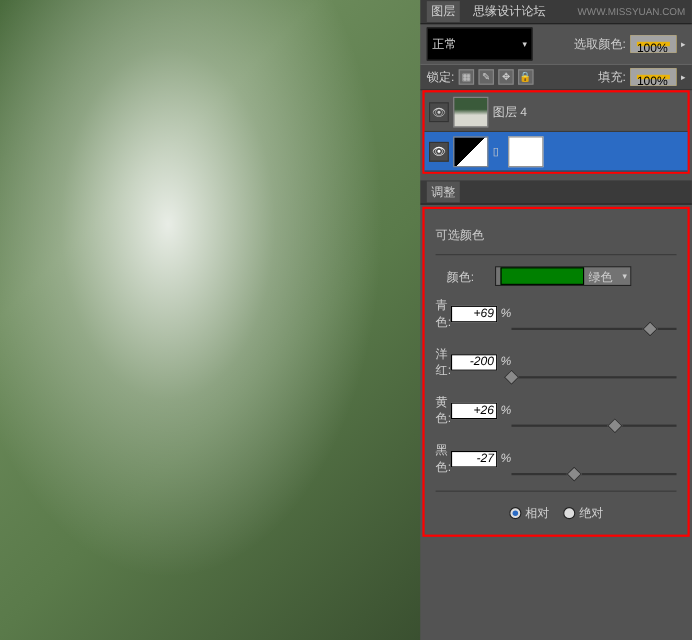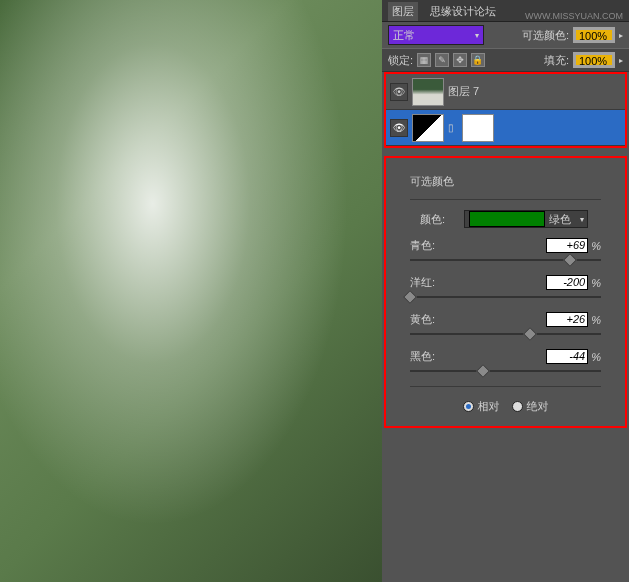--- a/index.html
+++ b/index.html
@@ -1,50 +1,50 @@
 <!DOCTYPE html>
 <html><head>
 <meta charset="utf-8">
 <style>
 * { margin: 0; padding: 0; box-sizing: border-box; font-family: "Microsoft YaHei", Arial, sans-serif; }
 body { width: 629px; height: 582px; display: flex; background: #535353; overflow: hidden; }
 .canvas-area { width: 382px; height: 582px; background: linear-gradient(135deg, #4a6b3d 0%, #6b8a5a 30%, #5a7a4a 60%, #3a5030 100%); position: relative; }
 .canvas-area::before { content: ""; position: absolute; inset: 0; background: radial-gradient(ellipse at 40% 35%, rgba(255,255,255,0.85), rgba(255,255,255,0.3) 30%, transparent 60%); }
 .panel-side { width: 247px; height: 582px; background: #535353; display: flex; flex-direction: column; font-size: 11px; color: #d0d0d0; }
-.panel-header { background: #3a3a3a; height: 22px; display: flex; align-items: flex-end; padding: 0 6px; gap: 8px; border-bottom: 1px solid #222; }
+.panel-header { background: #3a3a3a; height: 22px; display: flex; align-items: center; padding: 0 6px; gap: 8px; border-bottom: 1px solid #222; }
 .panel-tab { padding: 2px 4px; font-size: 11px; }
 .panel-tab.active { background: #535353; }
 .watermark { font-size: 9px; color: #888; margin-left: auto; }
 .row { display: flex; align-items: center; padding: 3px 6px; gap: 4px; }
-.select-box { background: #6d28d9; border: 1px solid #222; padding: 1px 18px 1px 4px; position: relative; font-size: 11px; color: #d0d0d0; height: 20px; display: flex; align-items: center; }
+.select-box { background: #000000; border: 1px solid #222; padding: 1px 18px 1px 4px; position: relative; font-size: 11px; color: #d0d0d0; height: 30px; display: flex; align-items: center; }
 .select-box::after { content: "▾"; position: absolute; right: 4px; font-size: 8px; }
-.num-input { background: #eab308; color: #000; border: 3px solid #a3a3a3; width: 42px; height: 16px; font-size: 11px; text-align: center; padding-right: 2px; }
+.num-input { background: #eab308; color: #000; border: 6px solid #a3a3a3; width: 42px; height: 16px; font-size: 11px; text-align: center; padding-right: 2px; }
 .pct { font-size: 11px; }
 .lock-row { background: #454545; border-top: 1px solid #666; border-bottom: 1px solid #333; }
 .lock-icon { width: 14px; height: 14px; background: #666; border: 1px solid #888; font-size: 9px; text-align: center; line-height: 12px; color: #ccc; }
 .layers-list { background: #535353; }
 .layer-item { display: flex; align-items: center; height: 36px; border-bottom: 1px solid #3a3a3a; padding: 0 4px; gap: 4px; }
 .layer-item.selected { background: #2b6bc4; color: #fff; }
 .eye { width: 18px; height: 18px; border: 1px solid #333; background: #4a4a4a; display: flex; align-items: center; justify-content: center; font-size: 10px; }
 .thumb { width: 32px; height: 28px; border: 1px solid #888; background: #777; }
 .thumb.mask { background: #fff; }
 .thumb.adj { background: linear-gradient(135deg, #000 50%, #fff 50%); }
 .thumb.img { background: linear-gradient(180deg, #3a5a3a 40%, #d8d8d0 60%); }
 .link-icon { width: 10px; color: #ccc; font-size: 10px; }
 .layer-name { font-size: 11px; flex: 1; }
 .red-box { border: 2px solid #ff0000; }
 .red-box-layers { margin: 0 2px; }
 .adjustments-panel { background: #535353; margin-top: 6px; }
-.adj-body { padding: 6px 24px; }
+.adj-body { padding: 6px 10px; }
 .adj-row { display: flex; align-items: center; margin: 10px 0; gap: 6px; position: relative; }
 .adj-label { width: 38px; font-size: 11px; margin-left: 10px; }
 .color-swatch { width: 76px; height: 16px; background: #008000; border: 1px solid #000; }
-.swatch-select { display: flex; align-items: center; border: 1px solid #222; background: #404040; padding: 0 16px 0 4px; position: relative; height: 18px; }
+.swatch-select { display: flex; align-items: center; border: 1px solid #222; background: #737373; padding: 0 16px 0 4px; position: relative; height: 18px; }
 .swatch-select::after { content: "▾"; position: absolute; right: 3px; font-size: 8px; }
-.slider-row { display: flex; flex-direction: column; margin: 8px 0 14px; }
+.slider-row { display: flex; flex-direction: row; margin: 8px 0 14px; align-items: flex-end; }
 .slider-top { display: flex; align-items: center; justify-content: space-between; }
 .slider-label { font-size: 11px; }
 .slider-val { display: flex; align-items: center; gap: 3px; font-style: italic; }
 .val-input { background: #fff; color: #000; border: 1px solid #000; width: 42px; height: 15px; font-size: 11px; text-align: right; padding-right: 2px; }
 .slider-track { height: 2px; background: #333; margin-top: 6px; position: relative; width: 100%; }
 .slider-thumb { position: absolute; top: -4px; width: 10px; height: 10px; background: #8a8a8a; border: 1px solid #333; transform: translateX(-50%) rotate(45deg); }
 .method-row { display: flex; justify-content: center; gap: 12px; margin: 12px 0 6px; }
 .radio-opt { display: flex; align-items: center; gap: 4px; font-size: 11px; }
 .radio { width: 11px; height: 11px; border-radius: 50%; border: 1px solid #222; background: #ddd; display: flex; align-items: center; justify-content: center; }
 .radio.checked::after { content: ""; width: 5px; height: 5px; border-radius: 50%; background: #2b6bc4; }
@@ -59,52 +59,55 @@
 
   <div>
     <div class="panel-header">
       <span class="panel-tab active">图层</span>
       <span class="panel-tab">思缘设计论坛</span>
       <span class="watermark">WWW.MISSYUAN.COM</span>
     </div>
 
     <div class="row">
       <div class="select-box" style="width:96px">正常</div>
-      <span style="margin-left:auto">可选颜色:</span>
+      <span style="margin-left:auto">选取颜色:</span>
       <div class="num-input">100%</div>
       <span style="font-size:8px">▸</span>
     </div>
 
     <div class="row lock-row">
       <span>锁定:</span>
       <div class="lock-icon">▦</div>
       <div class="lock-icon">✎</div>
       <div class="lock-icon">✥</div>
       <div class="lock-icon">🔒</div>
       <span style="margin-left:auto">填充:</span>
       <div class="num-input">100%</div>
       <span style="font-size:8px">▸</span>
     </div>
 
     <div class="layers-list red-box red-box-layers">
       <div class="layer-item">
         <div class="eye">👁</div>
         <div class="thumb img"></div>
-        <span class="layer-name">图层 7</span>
+        <span class="layer-name">图层 4</span>
       </div>
       <div class="layer-item selected">
         <div class="eye">👁</div>
         <div class="thumb adj"></div>
         <span class="link-icon">▯</span>
         <div class="thumb mask"></div>
       </div>
     </div>
   </div>
 
   <div class="adjustments-panel">
+    <div class="panel-header">
+      <span class="panel-tab active">调整</span>
+    </div>
 
     <div class="red-box" style="margin:2px">
       <div class="adj-body">
 
         <div class="adj-row">
           <span>可选颜色</span>
         </div>
 
         <div class="sep"></div>
 
@@ -150,21 +153,21 @@
                 </div>
               </div>
               <div class="slider-track">
                 <div class="slider-thumb" style="left:63%"></div>
               </div>
             </div>
             <div class="slider-row">
               <div class="slider-top">
                 <span class="slider-label">黑色:</span>
                 <div class="slider-val">
-                  <div class="val-input">-44</div>
+                  <div class="val-input">-27</div>
                   <span class="pct">%</span>
                 </div>
               </div>
               <div class="slider-track">
                 <div class="slider-thumb" style="left:38%"></div>
               </div>
             </div>
           </div>
 
         <div class="sep"></div>

